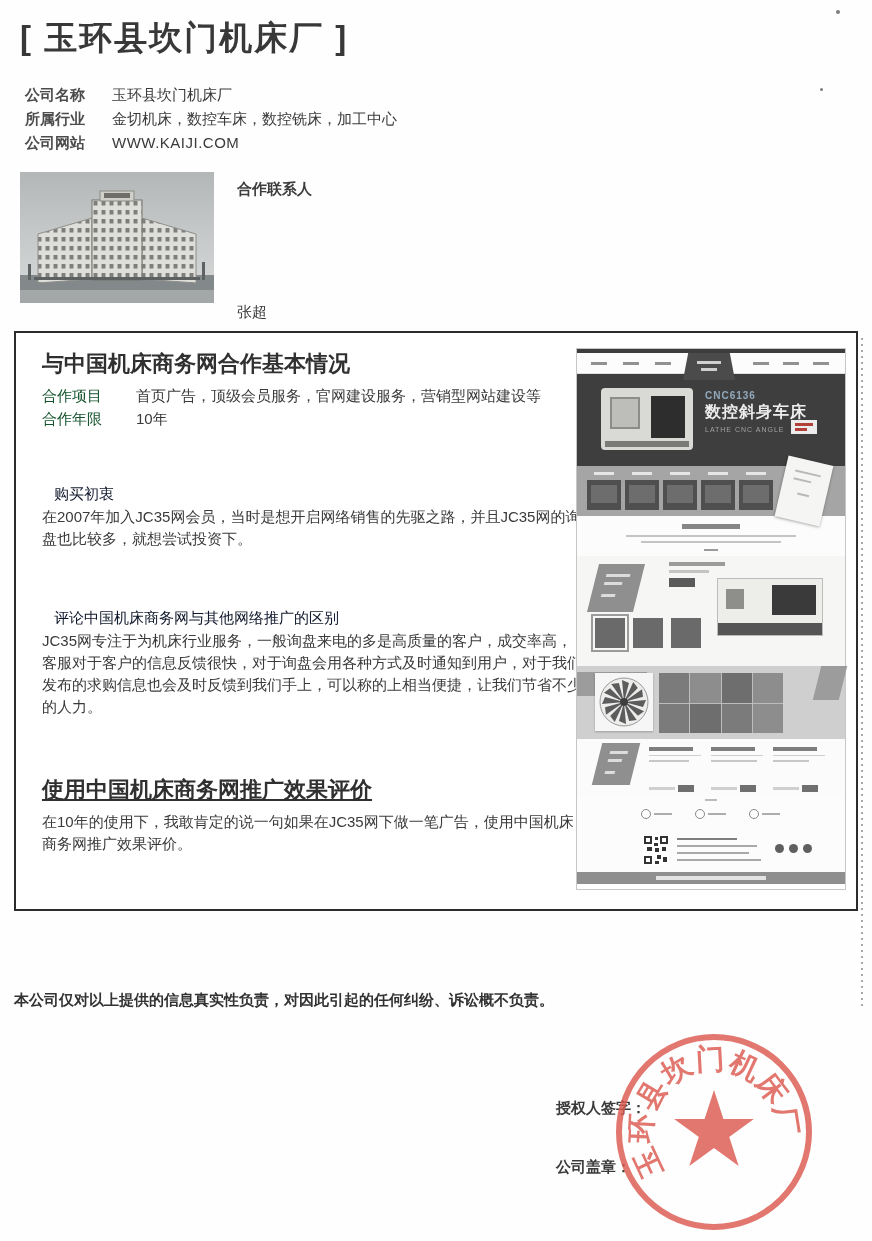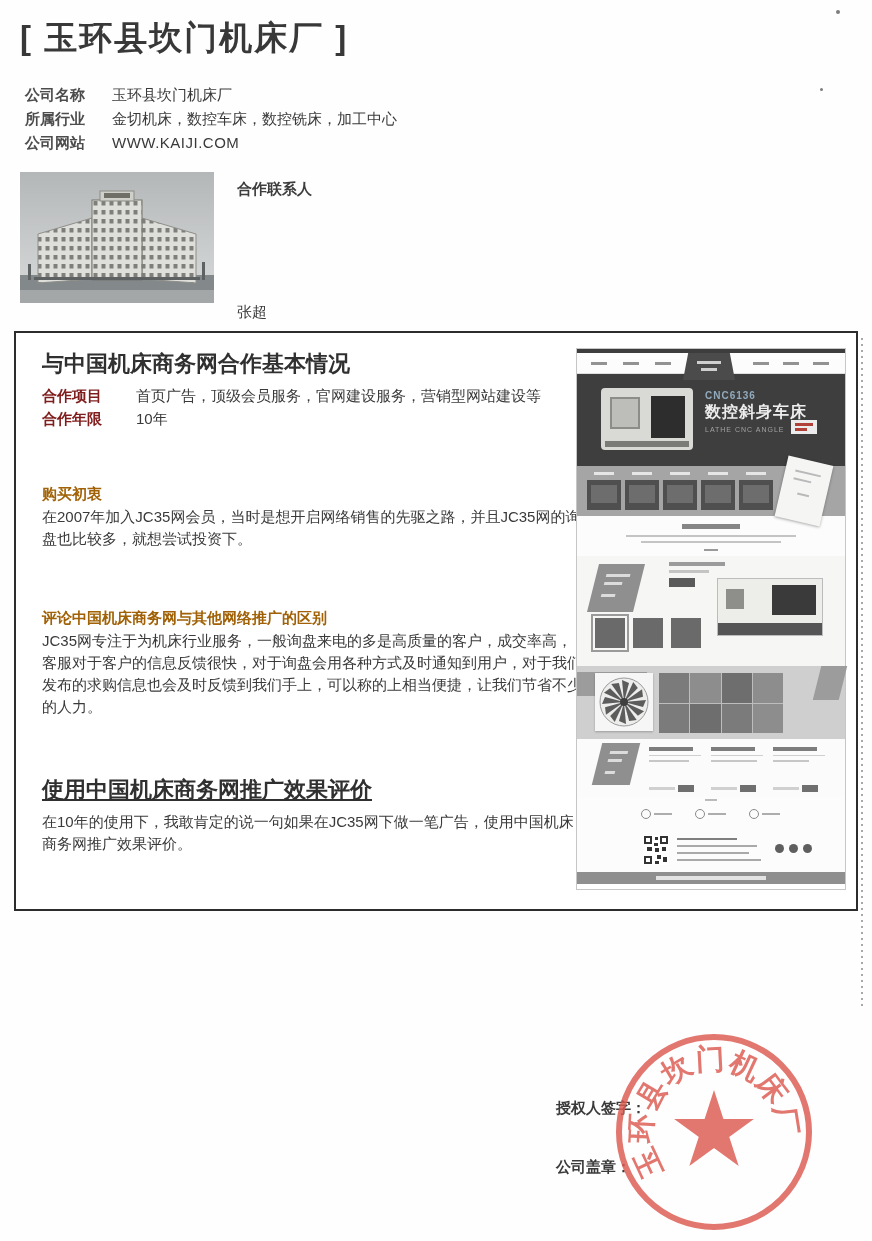--- a/index.html
+++ b/index.html
@@ -22,25 +22,25 @@
   .c-row .clbl{flex:0 0 123px;font-weight:bold;color:#3d3d3d;}
   .c-row .cval{width:478px;color:#3a3a3a;}
   .c-row1{margin-bottom:15px;flex-direction:column;}
   .c-row2{margin-bottom:9px;}
 
   
   .coop-box{position:absolute;left:14px;top:331px;width:840px;height:576px;
             border:2px solid #2c2c2c;background:#ffffff;}
   .bx-h1{position:absolute;left:26px;top:16px;font-size:22px;font-weight:bold;color:#303030;}
   .bx-row{position:absolute;left:26px;display:flex;font-size:15px;line-height:18px;}
-  .bx-row .blbl{flex:0 0 94px;font-weight:bold;color:#7f1d1d;}
+  .bx-row .blbl{flex:0 0 94px;font-weight:normal;color:#14532d;}
   .bx-row .bval{color:#3a3a3a;}
   .bx-row1{top:54px;}
   .bx-row2{top:77px;}
-  .bx-h3{position:absolute;left:26px;font-size:15px;font-weight:bold;color:#a16207;}
+  .bx-h3{position:absolute;left:38px;font-size:15px;font-weight:normal;color:#0f172a;}
   .bx-h3a{top:152px;}
   .bx-h3b{top:276px;}
   .bx-p{position:absolute;left:26px;width:540px;font-size:15px;line-height:22px;color:#3a3a3a;}
   .bx-p1{top:173px;}
   .bx-p2{top:297px;}
   .bx-h2b{position:absolute;left:26px;top:442px;font-size:22px;font-weight:bold;color:#303030;text-decoration:underline;}
   .bx-p3{top:478px;}
 
   
   .site{position:absolute;left:561px;top:16px;width:268px;height:540px;background:#fff;
@@ -372,20 +372,21 @@
         <span class="s-soc" style="left:198px"></span>
         <span class="s-soc" style="left:212px"></span>
         <span class="s-soc" style="left:226px"></span>
       </div>
       <div class="s-footer">
           <i></i>
         </div>
     </div>
   </div>
 
+  <div class="disclaimer">本公司仅对以上提供的信息真实性负责，对因此引起的任何纠纷、诉讼概不负责。</div>
 
   <div class="sig-label">授权人签字：</div>
   <div class="stamp-label">公司盖章：</div>
 
   <svg class="seal" viewBox="0 0 210 210" xmlns="http://www.w3.org/2000/svg">
     <circle cx="105" cy="105" r="95" fill="none" stroke="#dd5a50" stroke-width="6"></circle>
     <path d="M105,63 L129.7,139 L65.1,92 L144.9,92 L80.3,139 Z" fill="#dd5a50"></path>
     <text x="38.8" y="135.8" transform="rotate(-115 38.8 135.8)" text-anchor="middle" dominant-baseline="central">玉</text>
     <text x="32.1" y="101.2" transform="rotate(-87 32.1 101.2)" text-anchor="middle" dominant-baseline="central">环</text>
     <text x="42.4" y="67.4" transform="rotate(-59 42.4 67.4)" text-anchor="middle" dominant-baseline="central">县</text>

